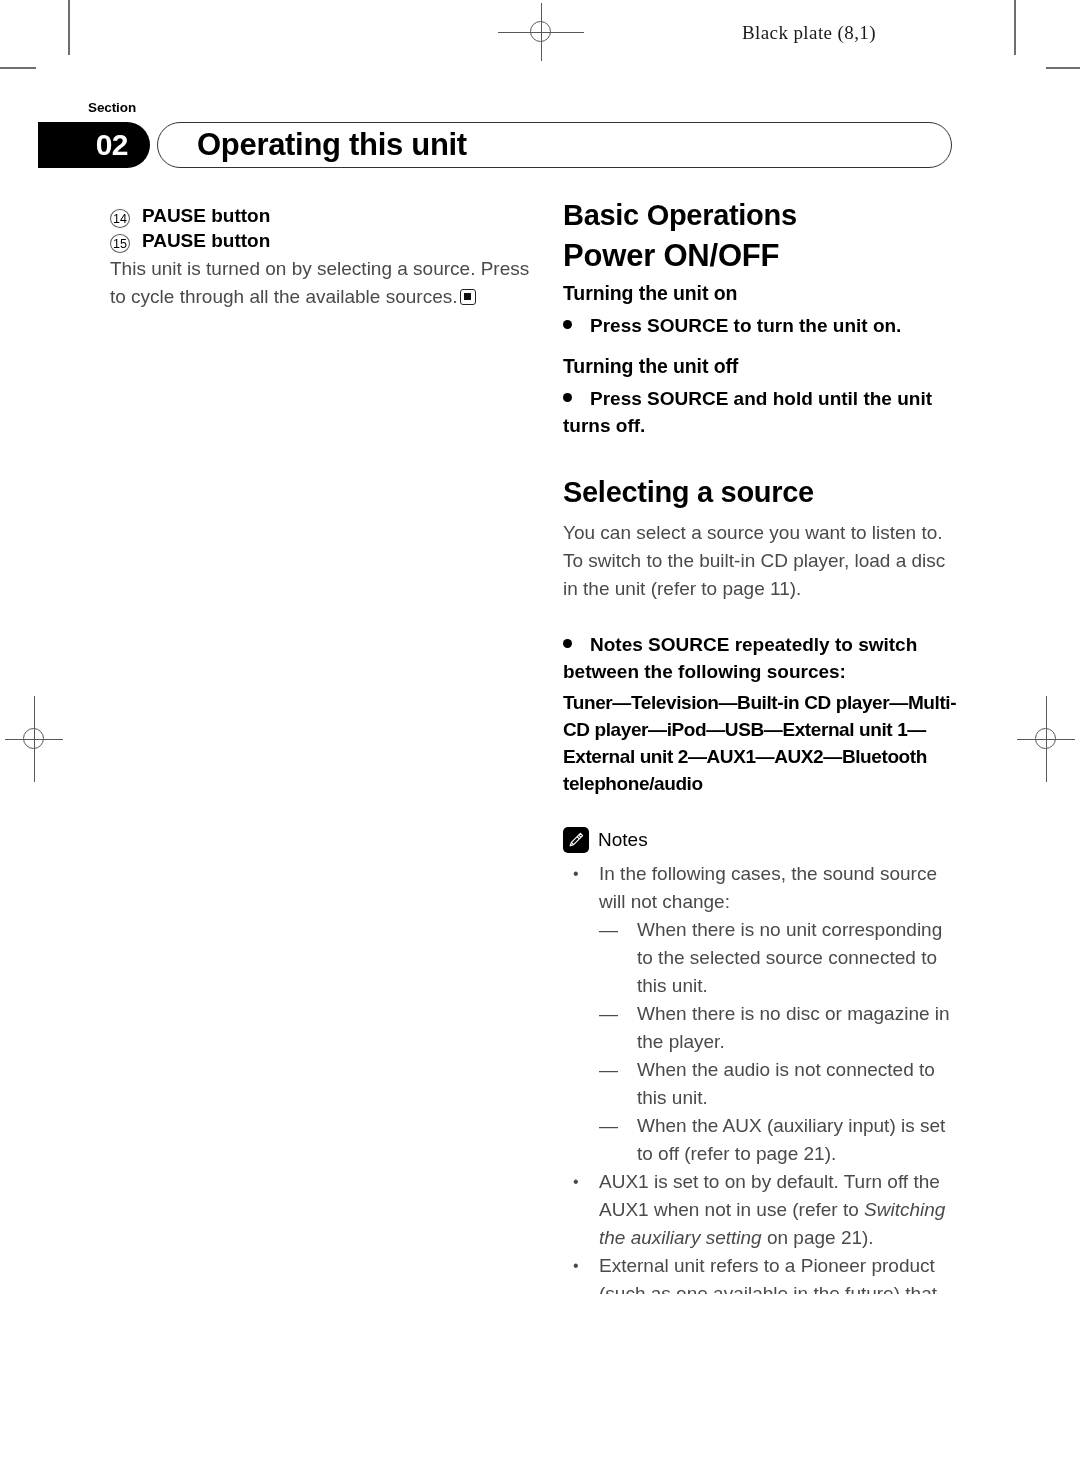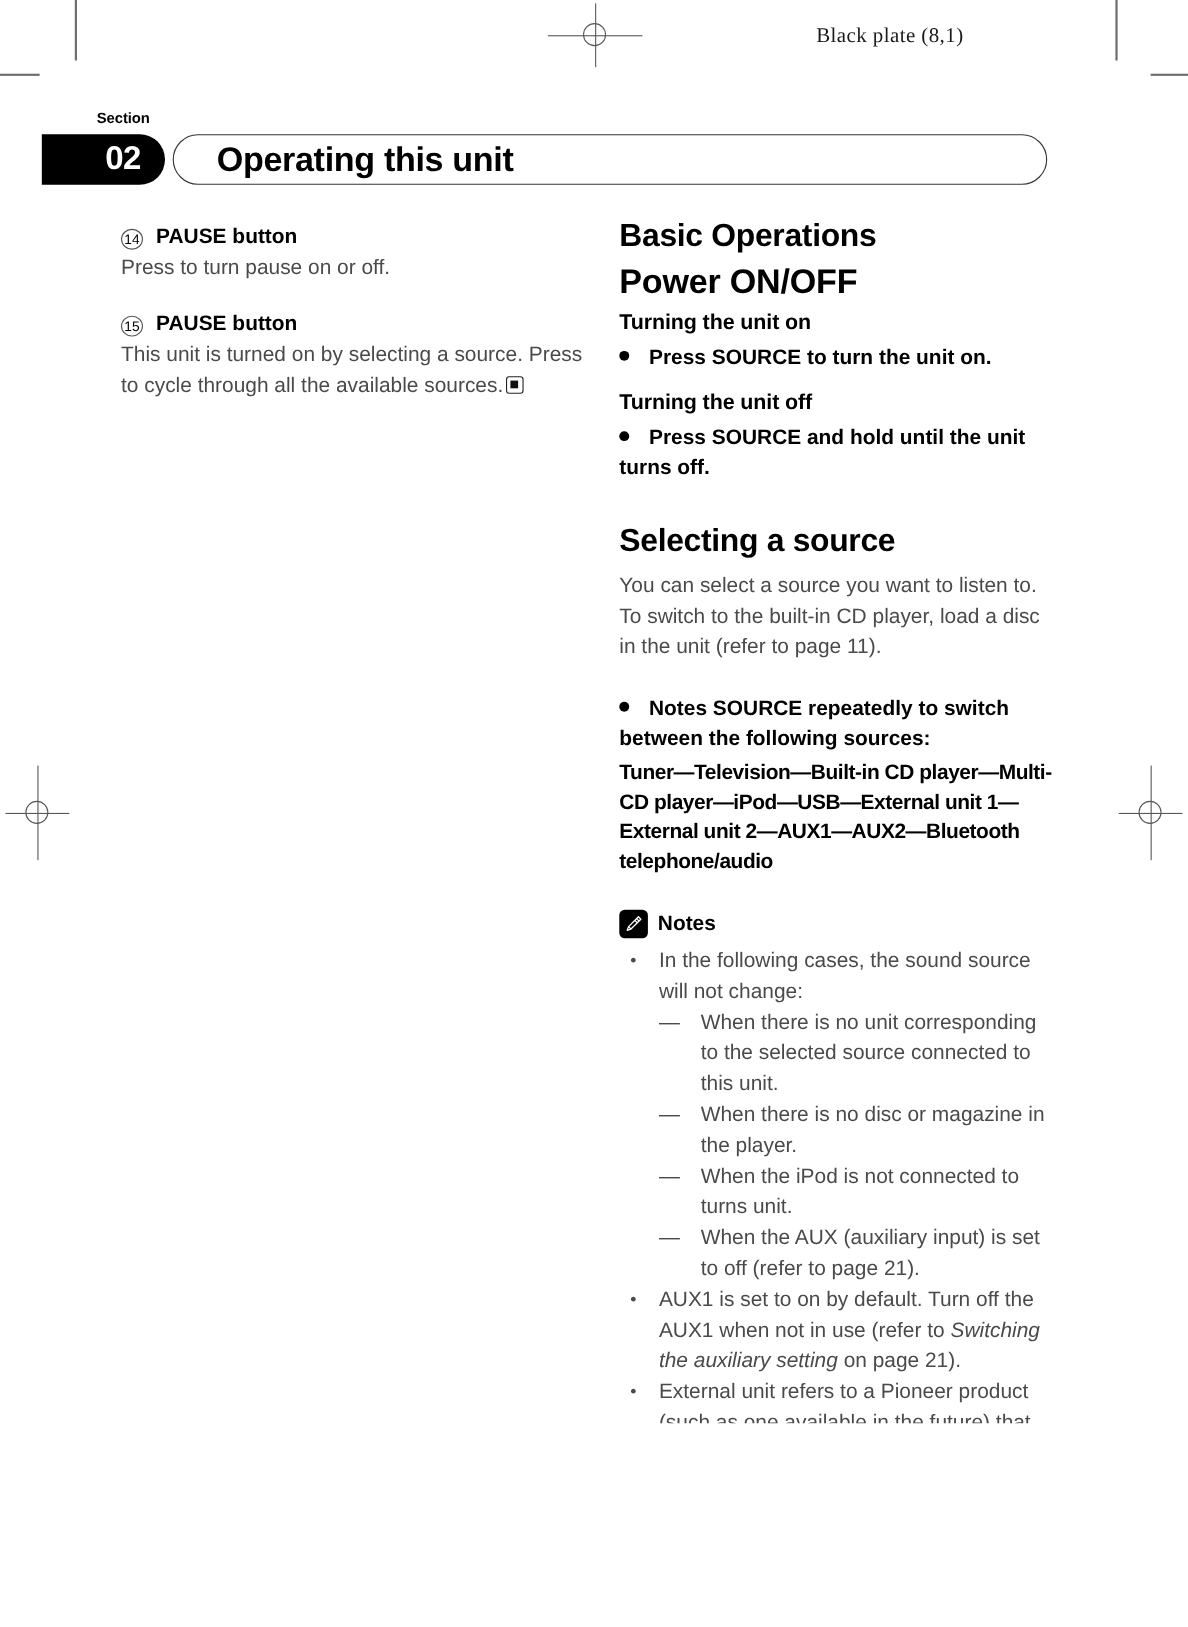--- a/index.html
+++ b/index.html
@@ -251,21 +251,21 @@
     background: #000;
     border-radius: 5px;
     margin-right: 9px;
     flex: none;
     display: flex;
     align-items: center;
     justify-content: center;
   }
   .notes-label {
     font-size: 19px;
-    font-weight: bold;
+    font-weight: normal;
     color: #000;
   }
 
   ul.notes-list {
     list-style: none;
     margin: 0;
     padding: 0;
   }
   ul.notes-list > li {
     position: relative;
@@ -380,21 +380,20 @@
   <div class="section-badge">02</div>
   <div class="section-pill"></div>
   <div class="section-title">Operating this unit</div>
 
   <div class="col-left">
 
     <div class="item-head">
       <span class="item-num">14</span>
       <span>PAUSE button</span>
     </div>
-    <p class="item-body">Press to turn pause on or off.</p>
 
     <div class="item-head">
       <span class="item-num">15</span>
       <span>PAUSE button</span>
     </div>
     <p class="item-body"><span>This unit is turned on by selecting a source. Press to cycle through all the available sources.</span><span class="stop-icon"></span></p>
 
   </div>
 
   <div class="col-right">
@@ -428,21 +427,21 @@
       </span>
       <span class="notes-label">Notes</span>
     </div>
 
     <ul class="notes-list">
       <li>
         <span>In the following cases, the sound source will not change:</span>
         <ul class="dash-list">
           <li>When there is no unit corresponding to the selected source connected to this unit.</li>
           <li>When there is no disc or magazine in the player.</li>
-          <li>When the iPod is not connected to turns unit.</li>
+          <li>When the audio is not connected to this unit.</li>
           <li>When the AUX (auxiliary input) is set to off (refer to page 21).</li>
         </ul>
       </li>
       <li><span>AUX1 is set to on by default. Turn off the AUX1 when not in use (refer to </span><span class="it">Switching the auxiliary setting</span><span> on page 21).</span></li>
       <li>External unit refers to a Pioneer product (such as one available in the future) that, although incompatible as a source, enables control of basic functions by this unit. Two external units can be controlled by this unit. When two external units are connected, the allocation of them to external unit 1 or external unit 2 is automatically set by this unit.</li>
     </ul>
 
   </div>
 
   <div class="page-pill">8</div>

